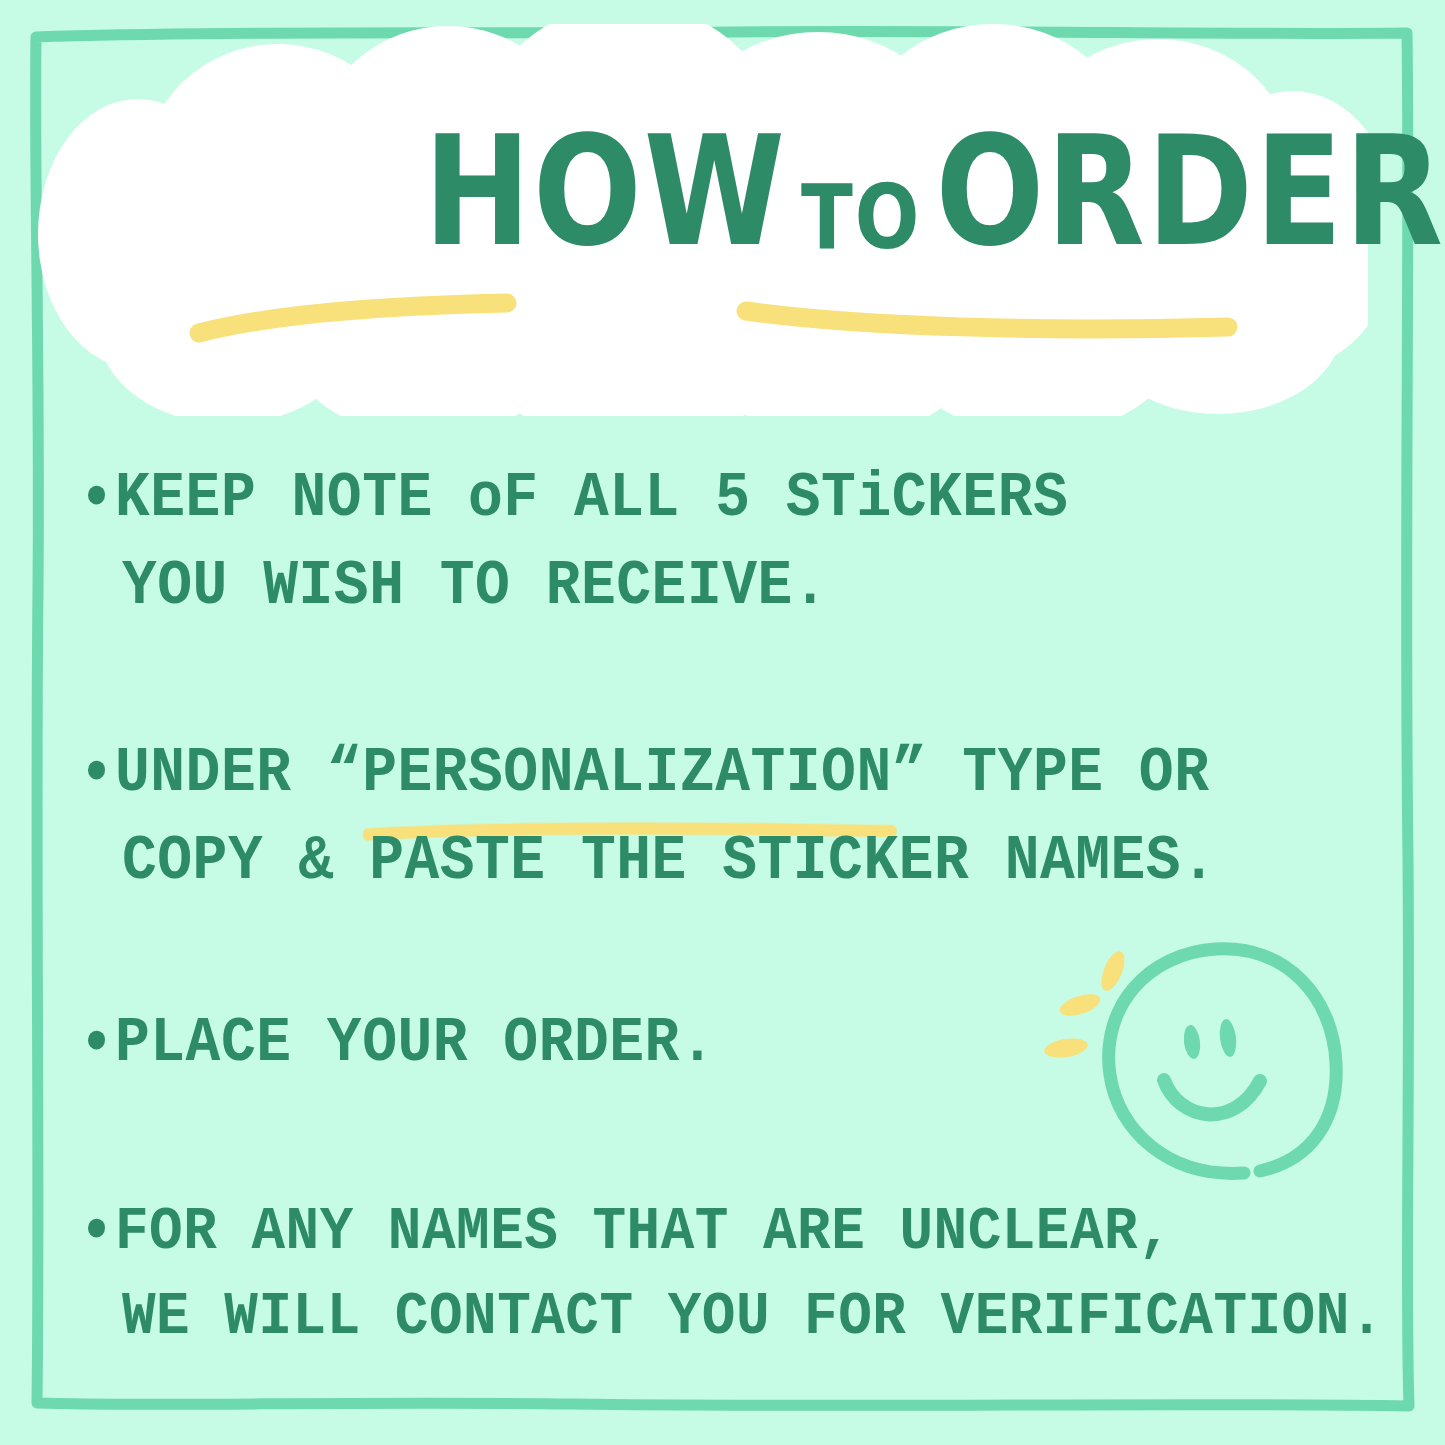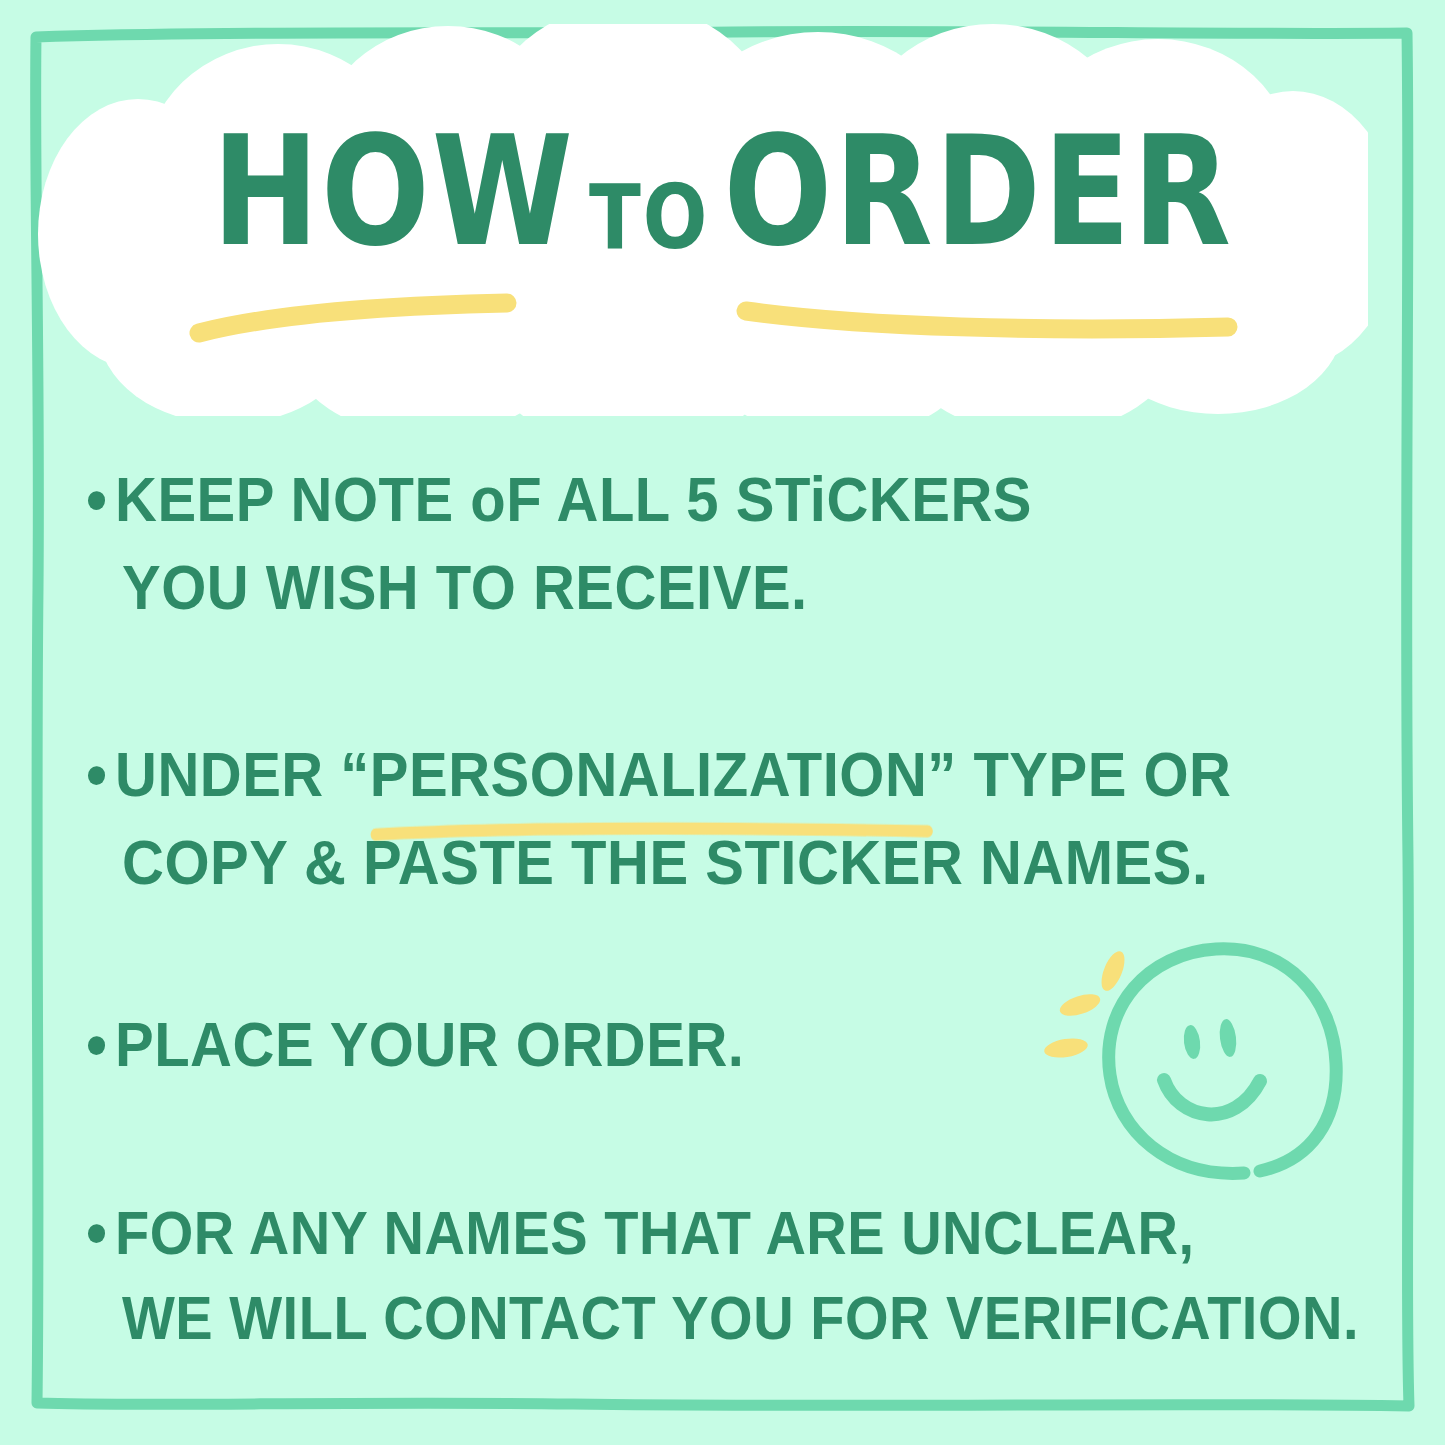--- a/index.html
+++ b/index.html
@@ -36,21 +36,21 @@
     height: 392px;
   }
   .cloud-wrap svg { display:block; width:100%; height:100%; }
 
   
   .title {
     position: absolute;
     left: 0px;
     top: 140px;
     width: 1445px;
-    text-align: center;
+    text-align: right;
     color: #2E8B67;
     font-family: "DejaVu Sans", sans-serif;
     font-weight: bold;
     font-size: 128px;
     line-height: 1;
     letter-spacing: 2px;
     white-space: nowrap;
     -webkit-font-smoothing: antialiased;
   }
   .title .w-how,
@@ -79,21 +79,21 @@
   .bullets {
     position: absolute;
     left: 0;
     top: 0;
     width: 1445px;
     height: 1445px;
   }
   .bullet {
     position: absolute;
     color: #2E8B67;
-    font-family: Liberation Sans, sans-serif;
+    font-family: Liberation Mono, monospace;
     font-weight: bold;
     font-size: 58px;
     line-height: 1.52;
     letter-spacing: 0.5px;
   }
   .bullet .line { display: block; white-space: nowrap; transform: scaleY(1.1); transform-origin: left center; }
   .bullet .line.indent { padding-left: 34px; }
   .dot {
     display: inline-block;
     width: 17px;

